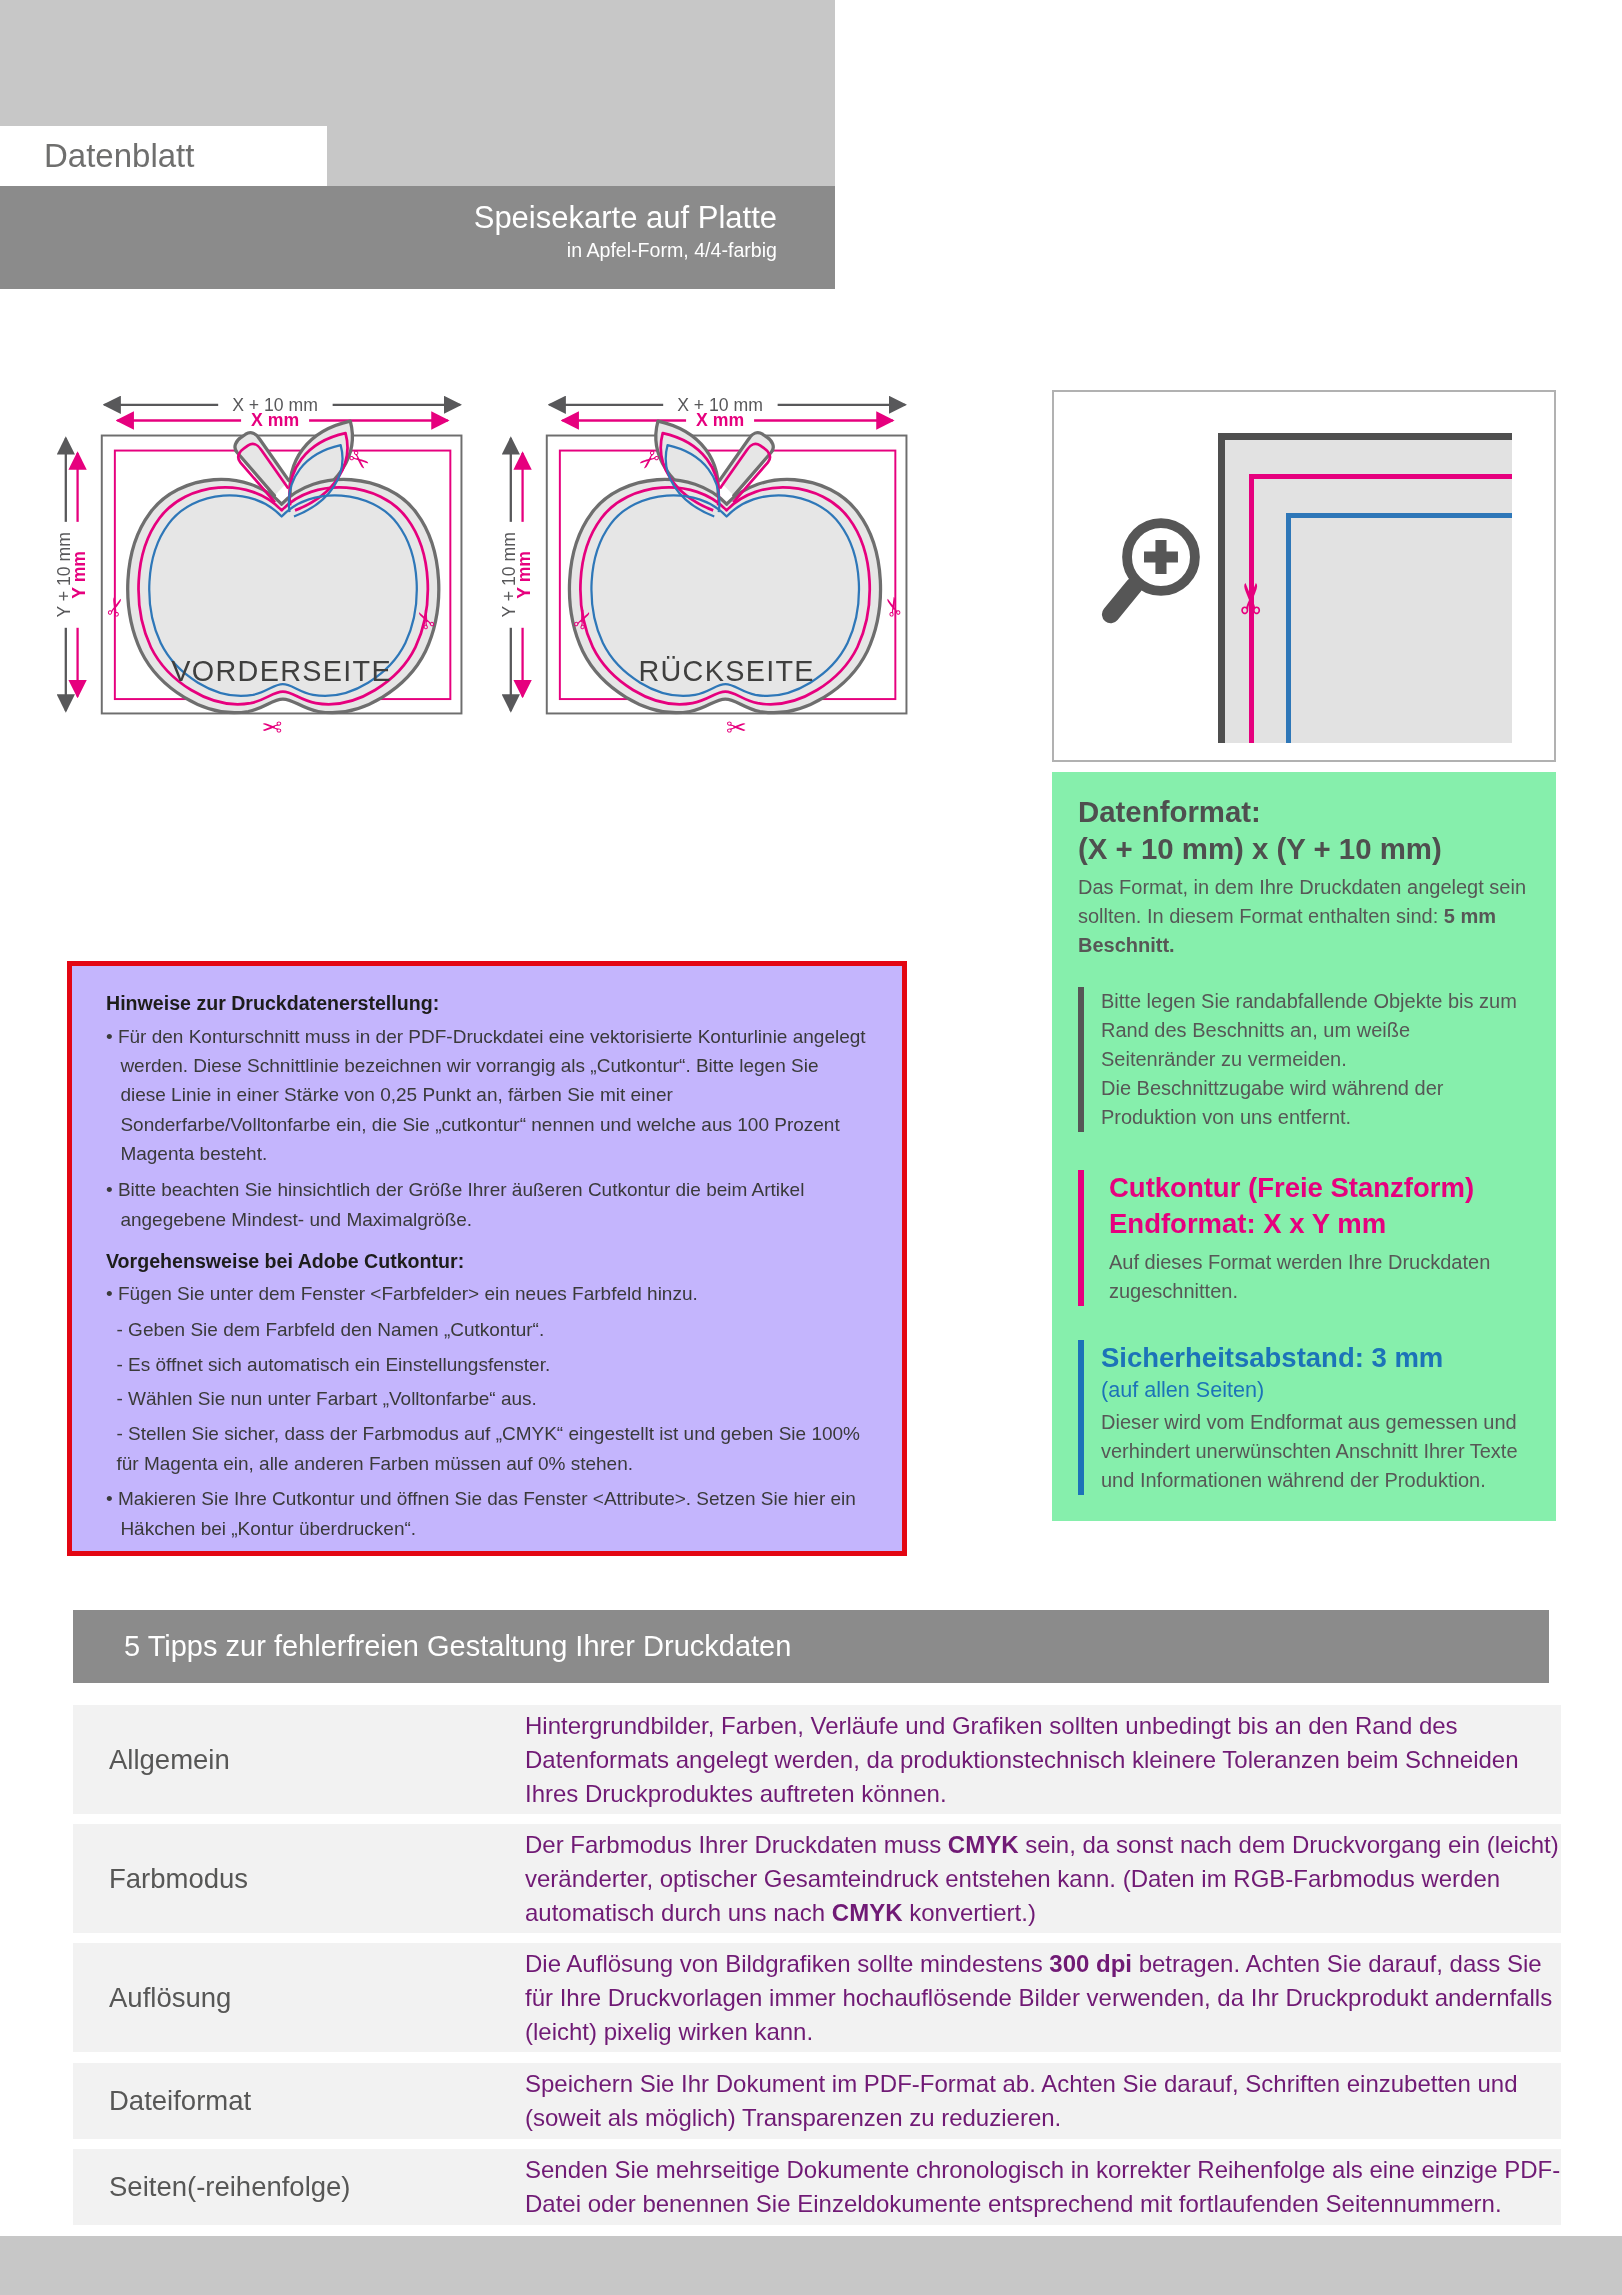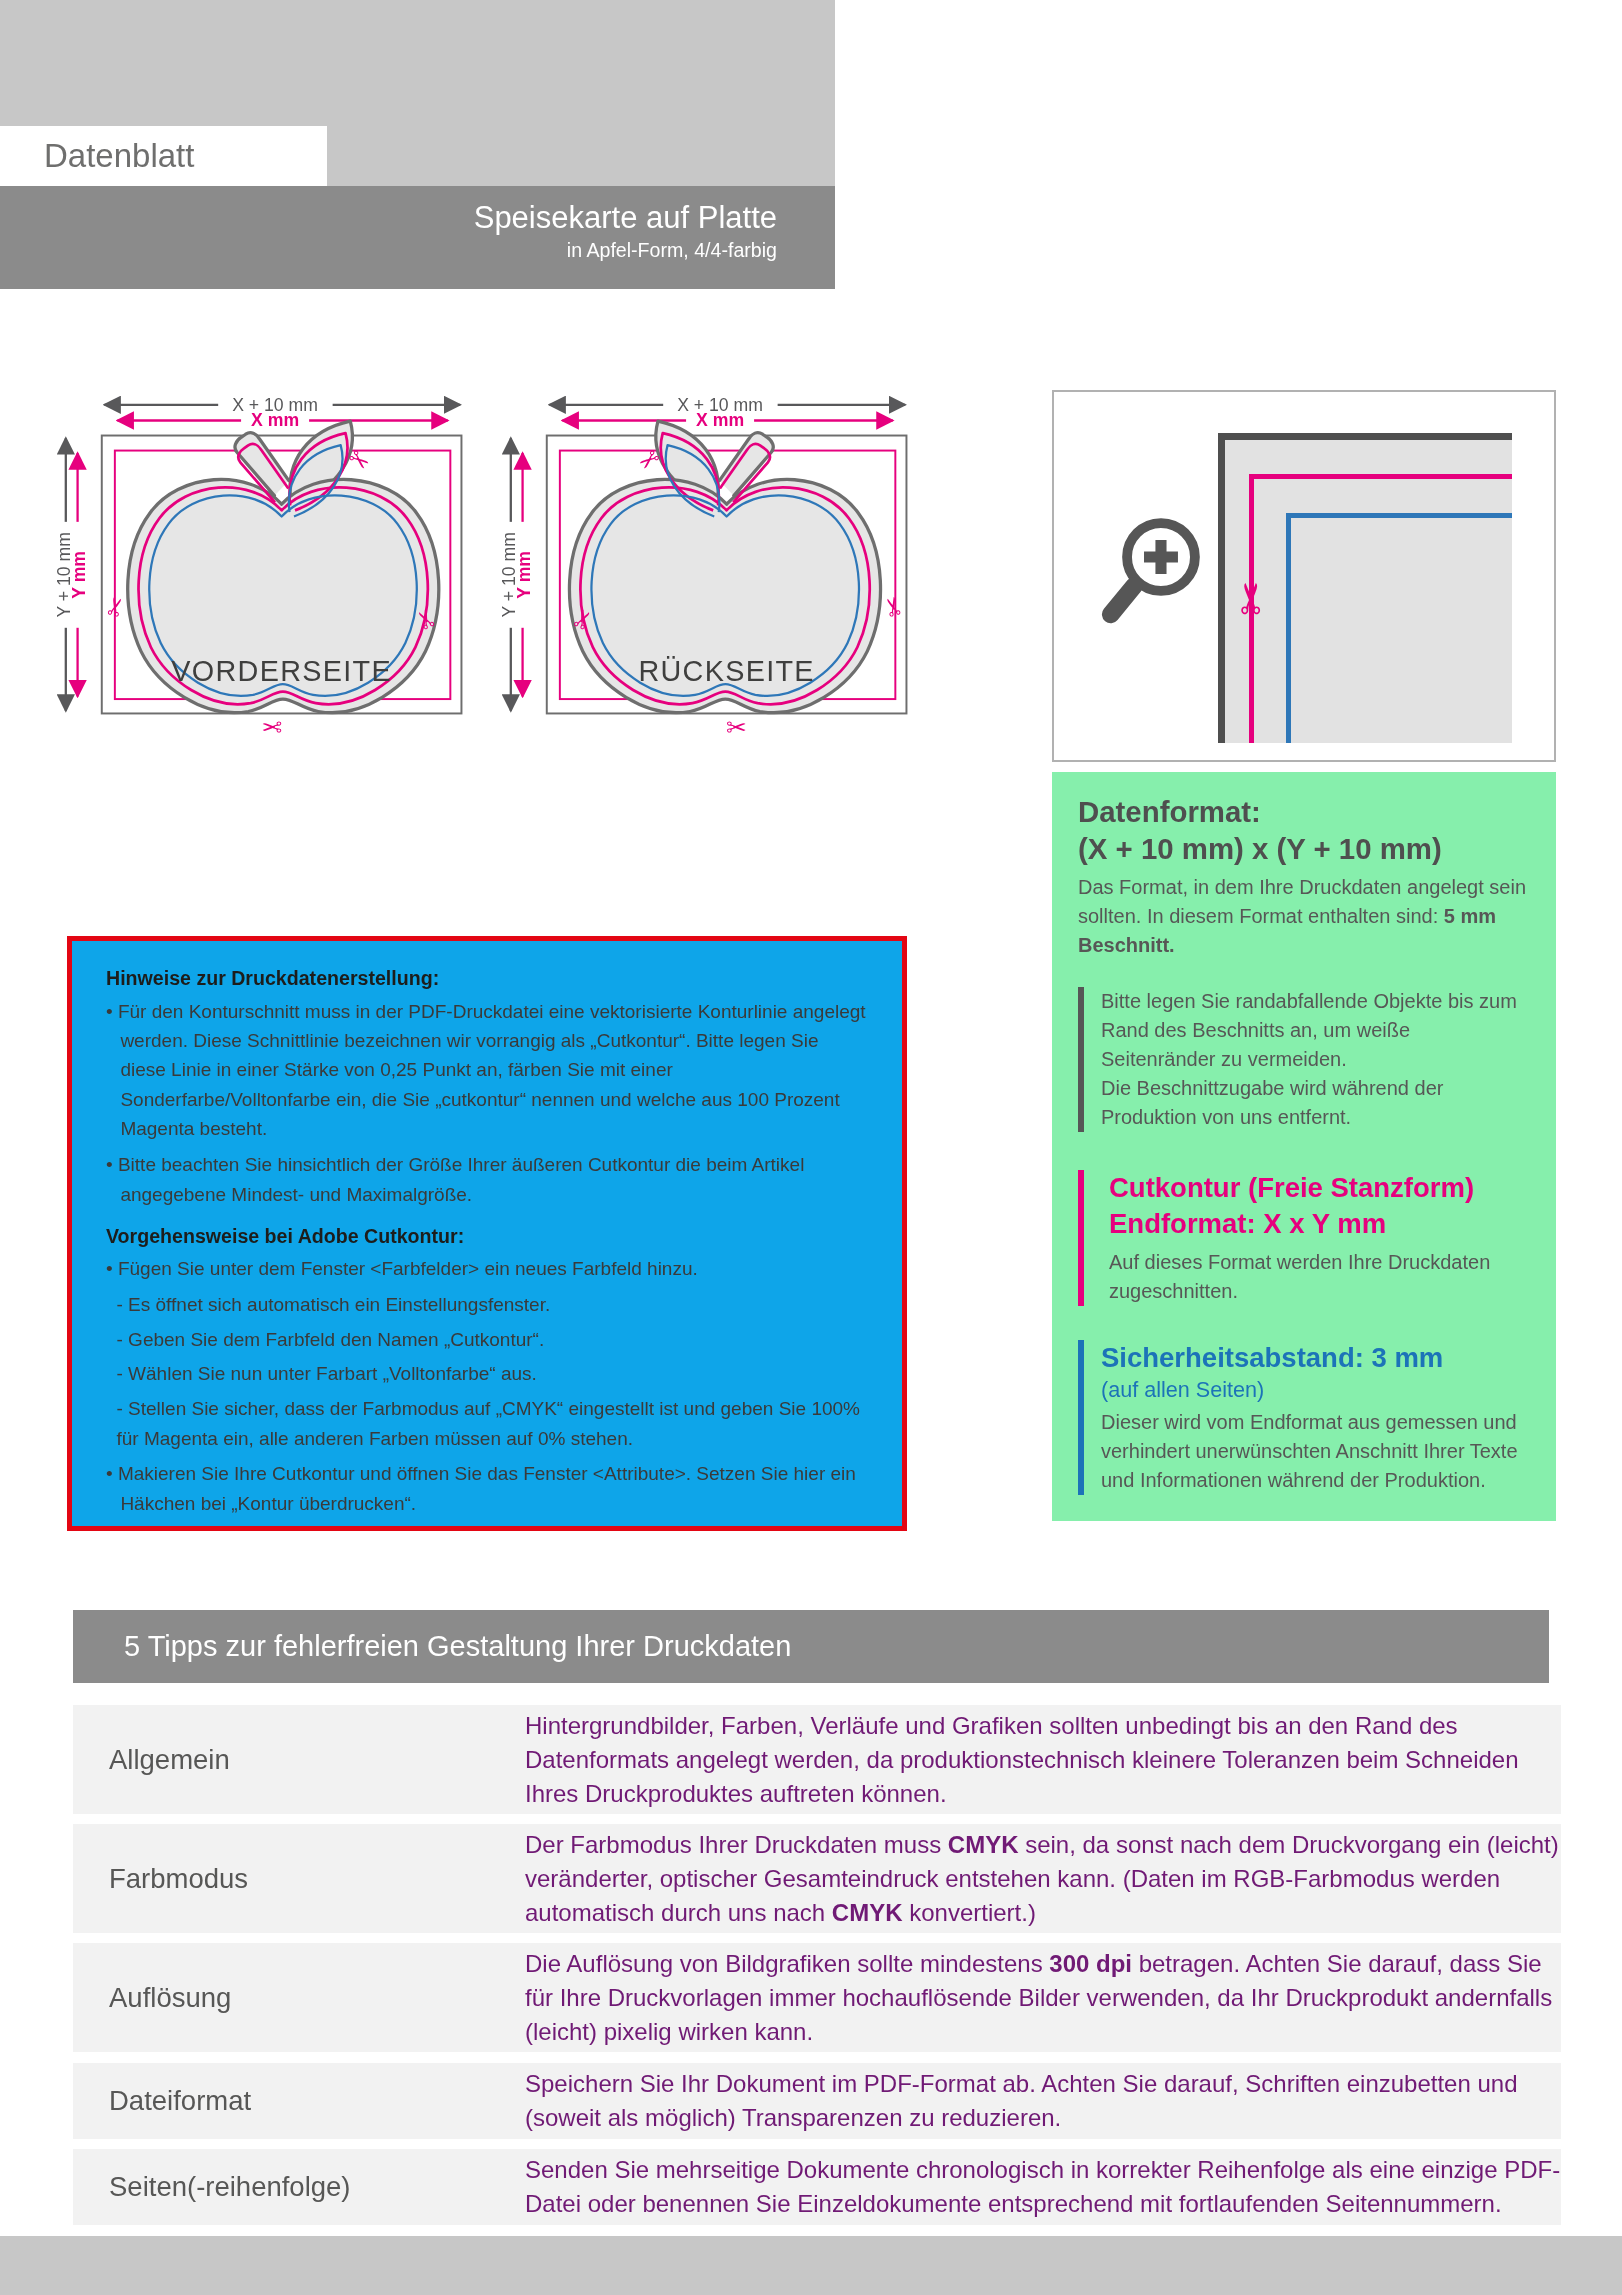--- a/index.html
+++ b/index.html
@@ -62,22 +62,22 @@
   .cut-block{margin-top:38px;border-left:6.5px solid #e6007e;padding-left:25px;}
   .cut-block .h2{font-size:27.5px;font-weight:bold;color:#e6007e;line-height:1.3;}
   .cut-block .body{font-size:20px;line-height:1.45;margin-top:6.5px;}
   .safe-block{margin-top:34px;border-left:6.5px solid #1c73b8;padding-left:17px;}
   .safe-block .h2{font-size:27.5px;font-weight:bold;color:#1c73b8;line-height:1.3;}
   .safe-block .sub{font-size:21.6px;color:#1c73b8;margin-top:1.3px;}
   .safe-block .body{font-size:20px;line-height:1.45;margin-top:5.2px;}
 
   
   .hint-box{
-    left:67px;top:936px;width:840px;height:595px;box-sizing:border-box;
-    border:5.2px solid #e30613;background:#0ea5e9;padding:26px 34px 0 34px;overflow:hidden;
+    left:67px;top:961px;width:840px;height:595px;box-sizing:border-box;
+    border:5.2px solid #e30613;background:#c4b5fd;padding:26px 34px 0 34px;overflow:hidden;
   }
   .hx-h{font-size:19.6px;font-weight:bold;color:#1d1d1b;margin:15.7px 0 5.2px 0;}
   .hx-h:first-child{margin-top:0;}
   .hx-b1{font-size:19px;color:#3a3a3a;line-height:1.55;margin:6.5px 0;padding-left:14.4px;text-indent:-14.4px;}
   .hx-b2{font-size:19px;color:#3a3a3a;line-height:1.55;margin:5.2px 0 5.2px 10.5px;}
 
   
   .tips-bar{
     left:73px;top:1610px;width:1476px;height:73px;background:#8b8b8b;color:#ffffff;
   }
@@ -223,22 +223,22 @@
     <div class="body">Dieser wird vom Endformat aus gemessen und verhindert unerwünschten Anschnitt Ihrer Texte und Informationen während der Produktion.</div>
   </div>
 </div>
 
 <div class="abs hint-box">
     <div class="hx-h">Hinweise zur Druckdatenerstellung:</div>
     <div class="hx-b1">• Für den Konturschnitt muss in der PDF-Druckdatei eine vektorisierte Konturlinie angelegt werden. Diese Schnittlinie bezeichnen wir vorrangig als „Cutkontur“. Bitte legen Sie diese Linie in einer Stärke von 0,25 Punkt an, färben Sie mit einer Sonderfarbe/Volltonfarbe ein, die Sie „cutkontur“ nennen und welche aus 100 Prozent Magenta besteht.</div>
     <div class="hx-b1">• Bitte beachten Sie hinsichtlich der Größe Ihrer äußeren Cutkontur die beim Artikel angegebene Mindest- und Maximalgröße.</div>
     <div class="hx-h">Vorgehensweise bei Adobe Cutkontur:</div>
     <div class="hx-b1">• Fügen Sie unter dem Fenster &lt;Farbfelder&gt; ein neues Farbfeld hinzu.</div>
+    <div class="hx-b2">- Geben Sie dem Farbfeld den Namen „Cutkontur“.</div>
     <div class="hx-b2">- Es öffnet sich automatisch ein Einstellungsfenster.</div>
-    <div class="hx-b2">- Geben Sie dem Farbfeld den Namen „Cutkontur“.</div>
     <div class="hx-b2">- Wählen Sie nun unter Farbart „Volltonfarbe“ aus.</div>
     <div class="hx-b2">- Stellen Sie sicher, dass der Farbmodus auf „CMYK“ eingestellt ist und geben Sie 100% für Magenta ein, alle anderen Farben müssen auf 0% stehen.</div>
     <div class="hx-b1">• Makieren Sie Ihre Cutkontur und öffnen Sie das Fenster &lt;Attribute&gt;. Setzen Sie hier ein Häkchen bei „Kontur überdrucken“.</div>
   </div>
 
 <div class="abs tips-bar">
   <span>5 Tipps zur fehlerfreien Gestaltung Ihrer Druckdaten</span>
 </div>
 
 <div class="abs tips-row row-1">

